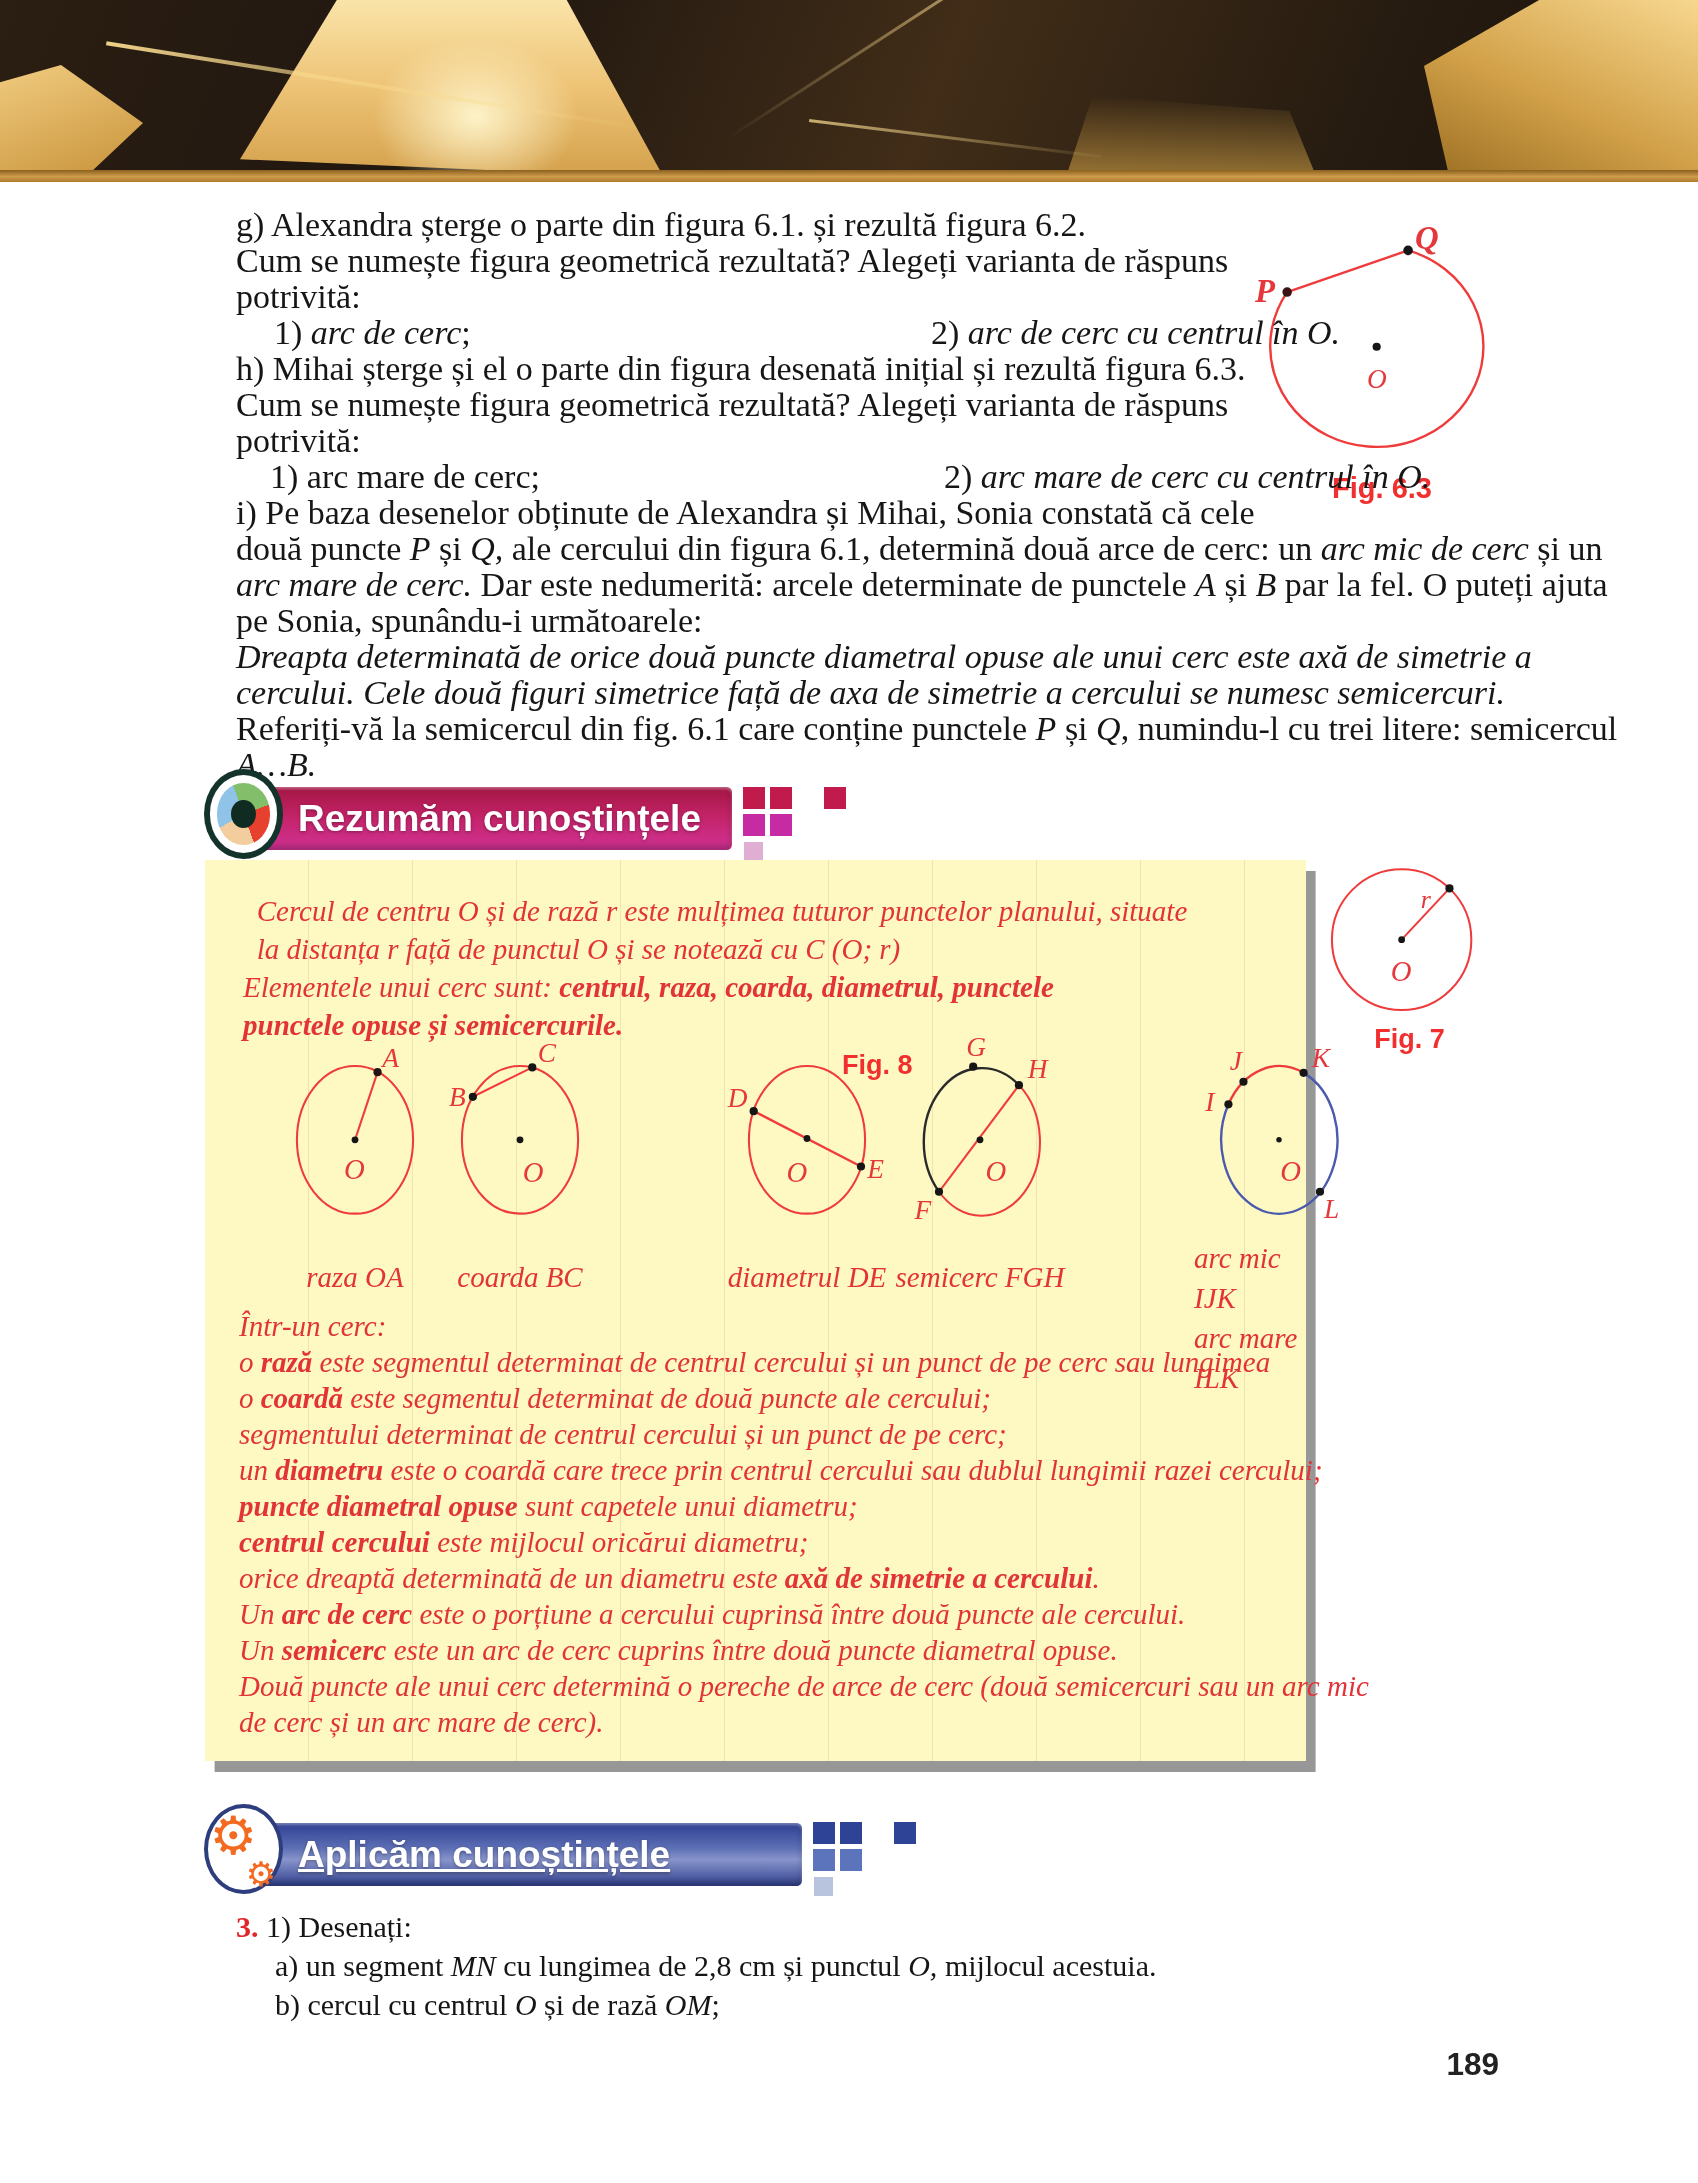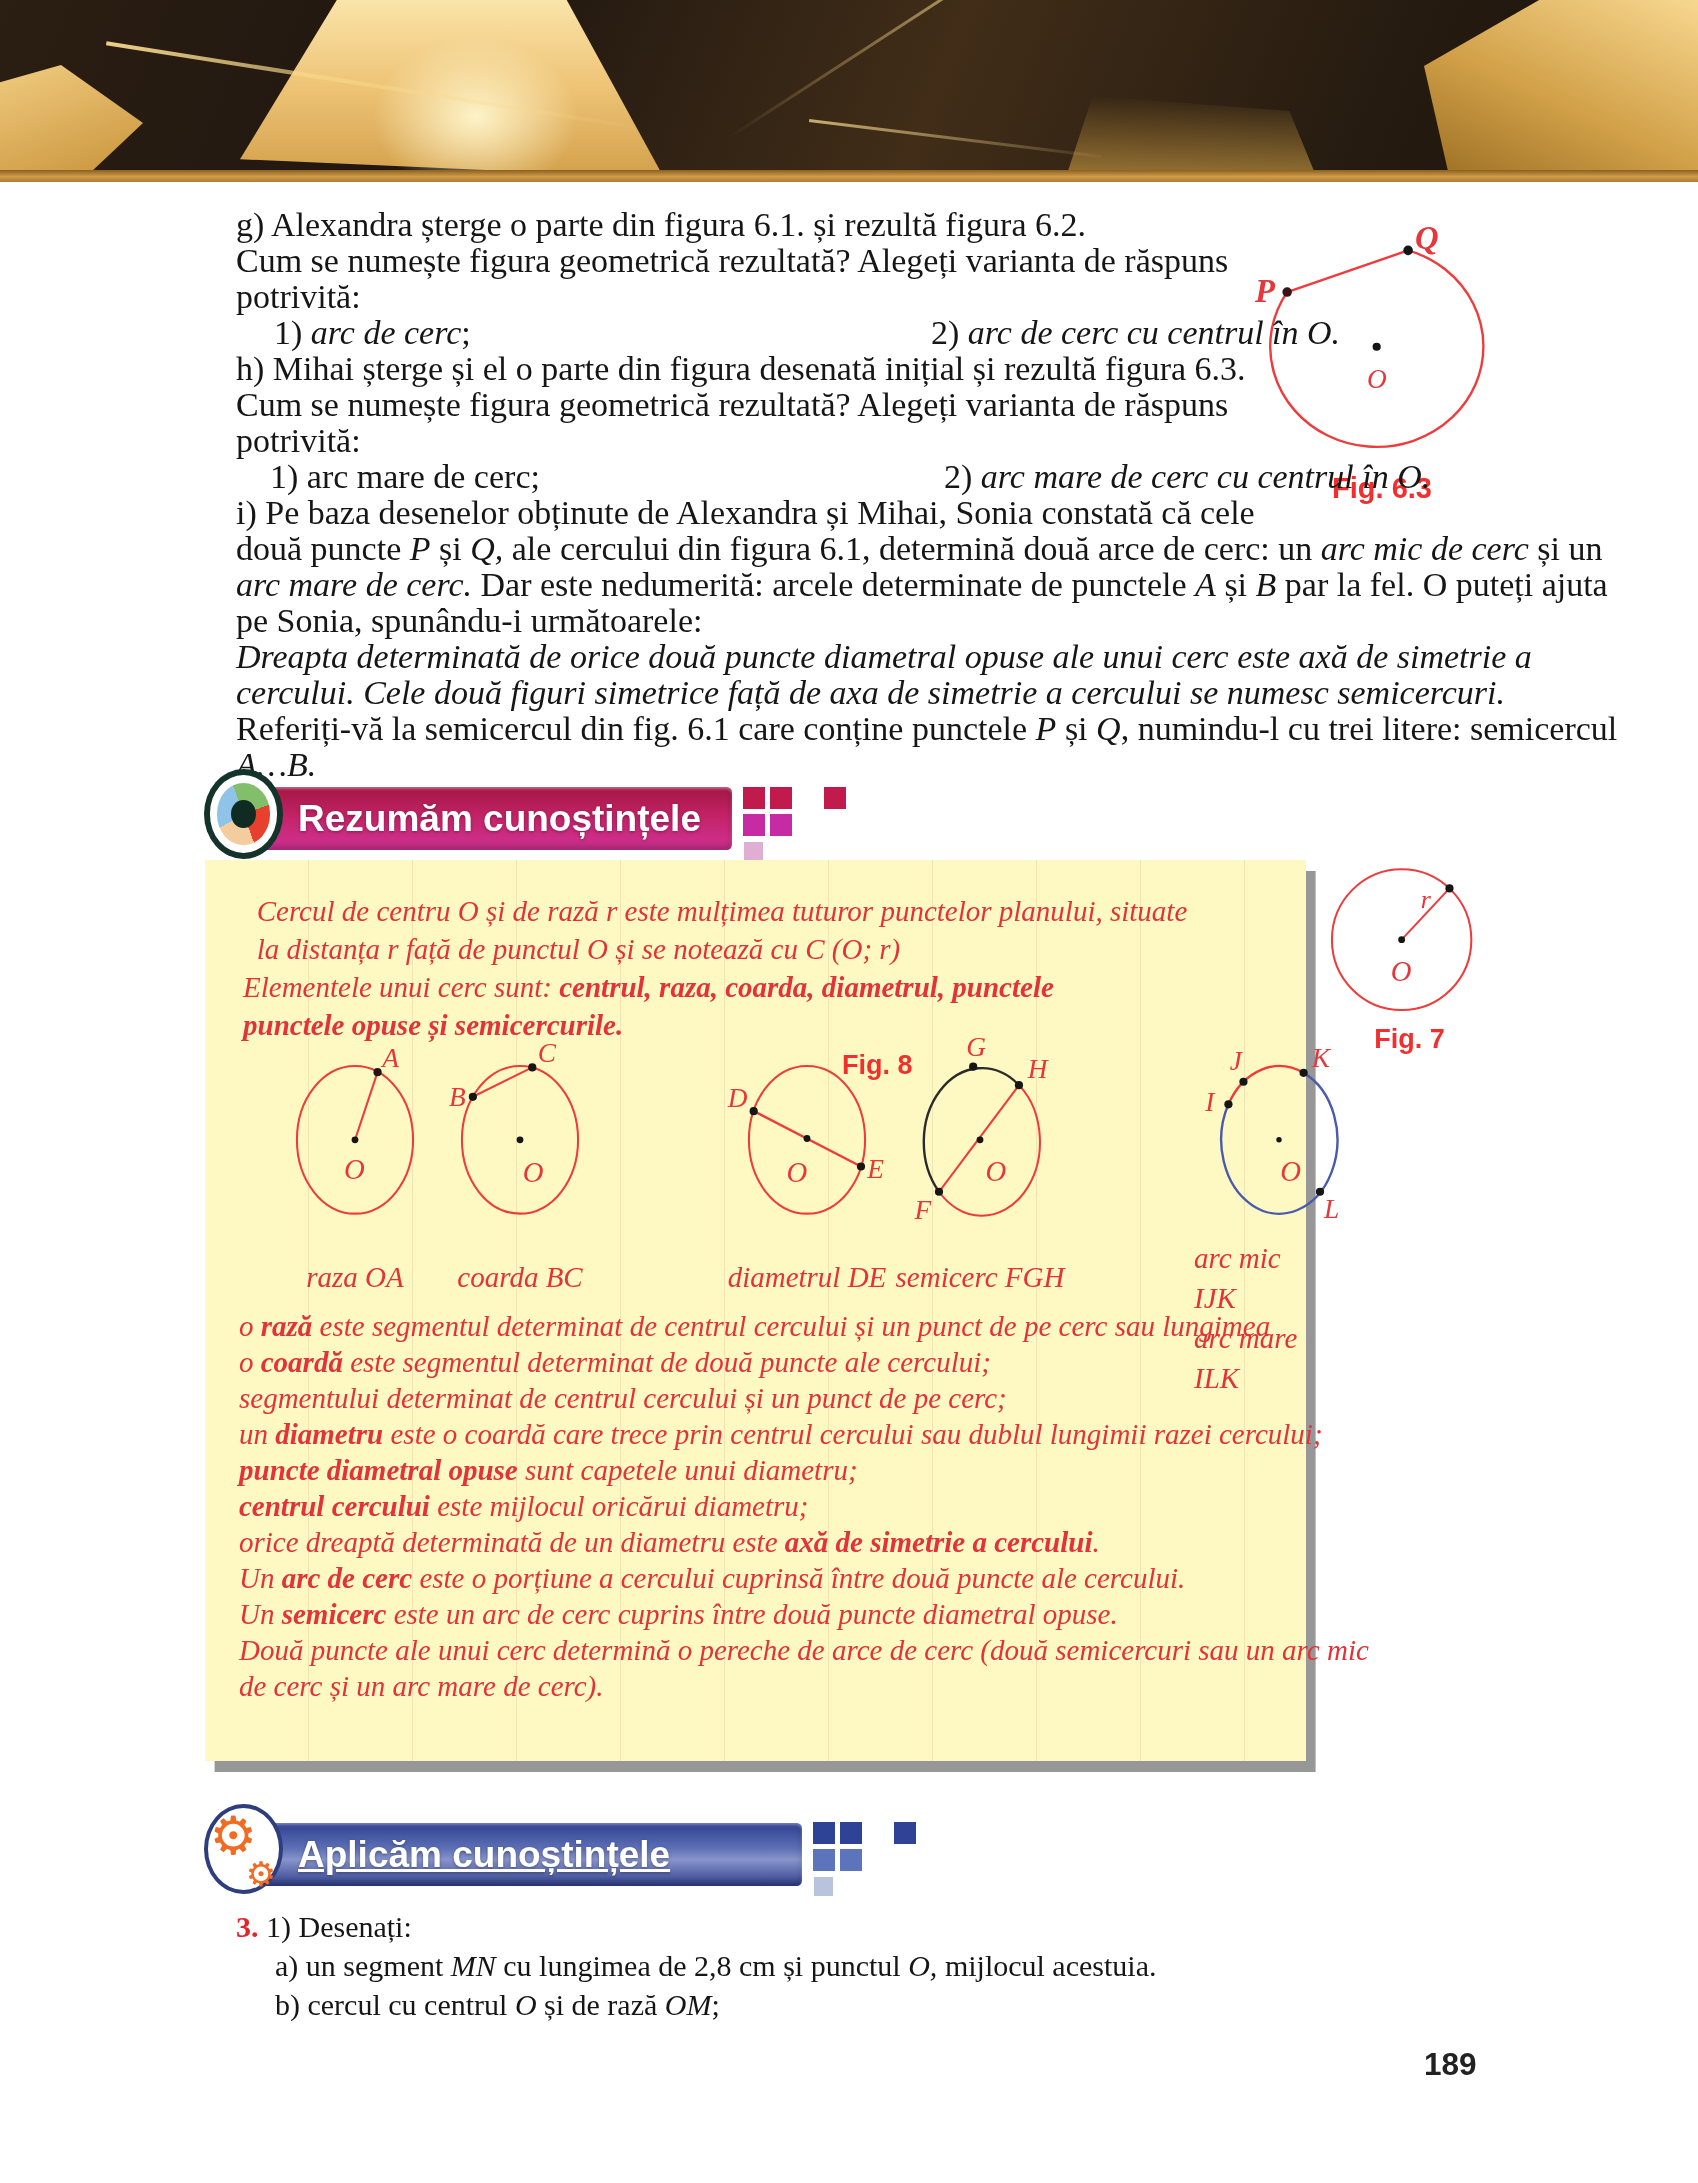--- a/index.html
+++ b/index.html
@@ -85,21 +85,21 @@
   .figbold{position:absolute;font-family:"Liberation Sans",sans-serif;font-weight:bold;font-size:27px;color:#f12f2f;}
   .rowsvg{position:absolute;top:177px;}
 
   
   text{font-family:"Liberation Serif",serif;font-style:italic;fill:#e5383c;}
 
   
   .exblock{position:absolute;left:236px;top:1907px;width:1300px;}
   .exblock .bl{font-size:30px;line-height:39px;height:39px;}
   .exind{padding-left:39px;}
-  .pagenum{position:absolute;left:1424px;top:2046px;width:75px;
+  .pagenum{position:absolute;left:1424px;top:2046px;width:75px;text-align:right;
            font-family:"Liberation Sans",sans-serif;font-weight:bold;font-size:31.5px;color:#222222;}
 </style>
 </head>
 <body>
 
 <div class="page">
 
   <div class="header">
     <div class="shape hx1"></div>
     <div class="shape hx2"></div>
@@ -250,20 +250,21 @@
     <div class="figcap" style="left:27px;top:401px;width:246px">raza OA</div>
     <div class="figcap" style="left:192px;top:401px;width:246px">coarda BC</div>
     <div class="figcap" style="left:479px;top:401px;width:246px">diametrul DE</div>
     <div class="figcap" style="left:652px;top:401px;width:246px">semicerc FGH</div>
     <div class="figcap2" style="left:989px;top:378px">
       <div>arc mic IJK</div>
       <div>arc mare ILK</div>
     </div>
 
     <div class="defblock">
+      <div class="bl"><span>Într-un cerc:</span></div>
       <div class="bl fit" style="width: 1259px; word-spacing: 0px;"><span>o </span><span style="font-weight: bold;">rază</span><span> este segmentul determinat de centrul cercului și un punct de pe cerc sau lungimea</span></div>
       <div class="bl"><span>o </span><span style="font-weight: bold;">coardă</span><span> este segmentul determinat de două puncte ale cercului;</span></div>
       <div class="bl"><span>segmentului determinat de centrul cercului și un punct de pe cerc;</span></div>
       <div class="bl"><span>un </span><span style="font-weight: bold;">diametru</span><span> este o coardă care trece prin centrul cercului sau dublul lungimii razei cercului;</span></div>
       <div class="bl"><span style="font-weight: bold;">puncte diametral opuse</span><span> sunt capetele unui diametru;</span></div>
       <div class="bl"><span style="font-weight: bold;">centrul cercului</span><span> este mijlocul oricărui diametru;</span></div>
       <div class="bl"><span>orice dreaptă determinată de un diametru este </span><span style="font-weight: bold;">axă de simetrie a cercului</span><span>.</span></div>
       <div class="bl"><span>Un </span><span style="font-weight: bold;">arc de cerc</span><span> este o porțiune a cercului cuprinsă între două puncte ale cercului.</span></div>
       <div class="bl"><span>Un </span><span style="font-weight: bold;">semicerc</span><span> este un arc de cerc cuprins între două puncte diametral opuse.</span></div>
       <div class="bl fit" style="width: 1259px; word-spacing: 0px;"><span>Două puncte ale unui cerc determină o pereche de arce de cerc (două semicercuri sau un arc mic</span></div>

